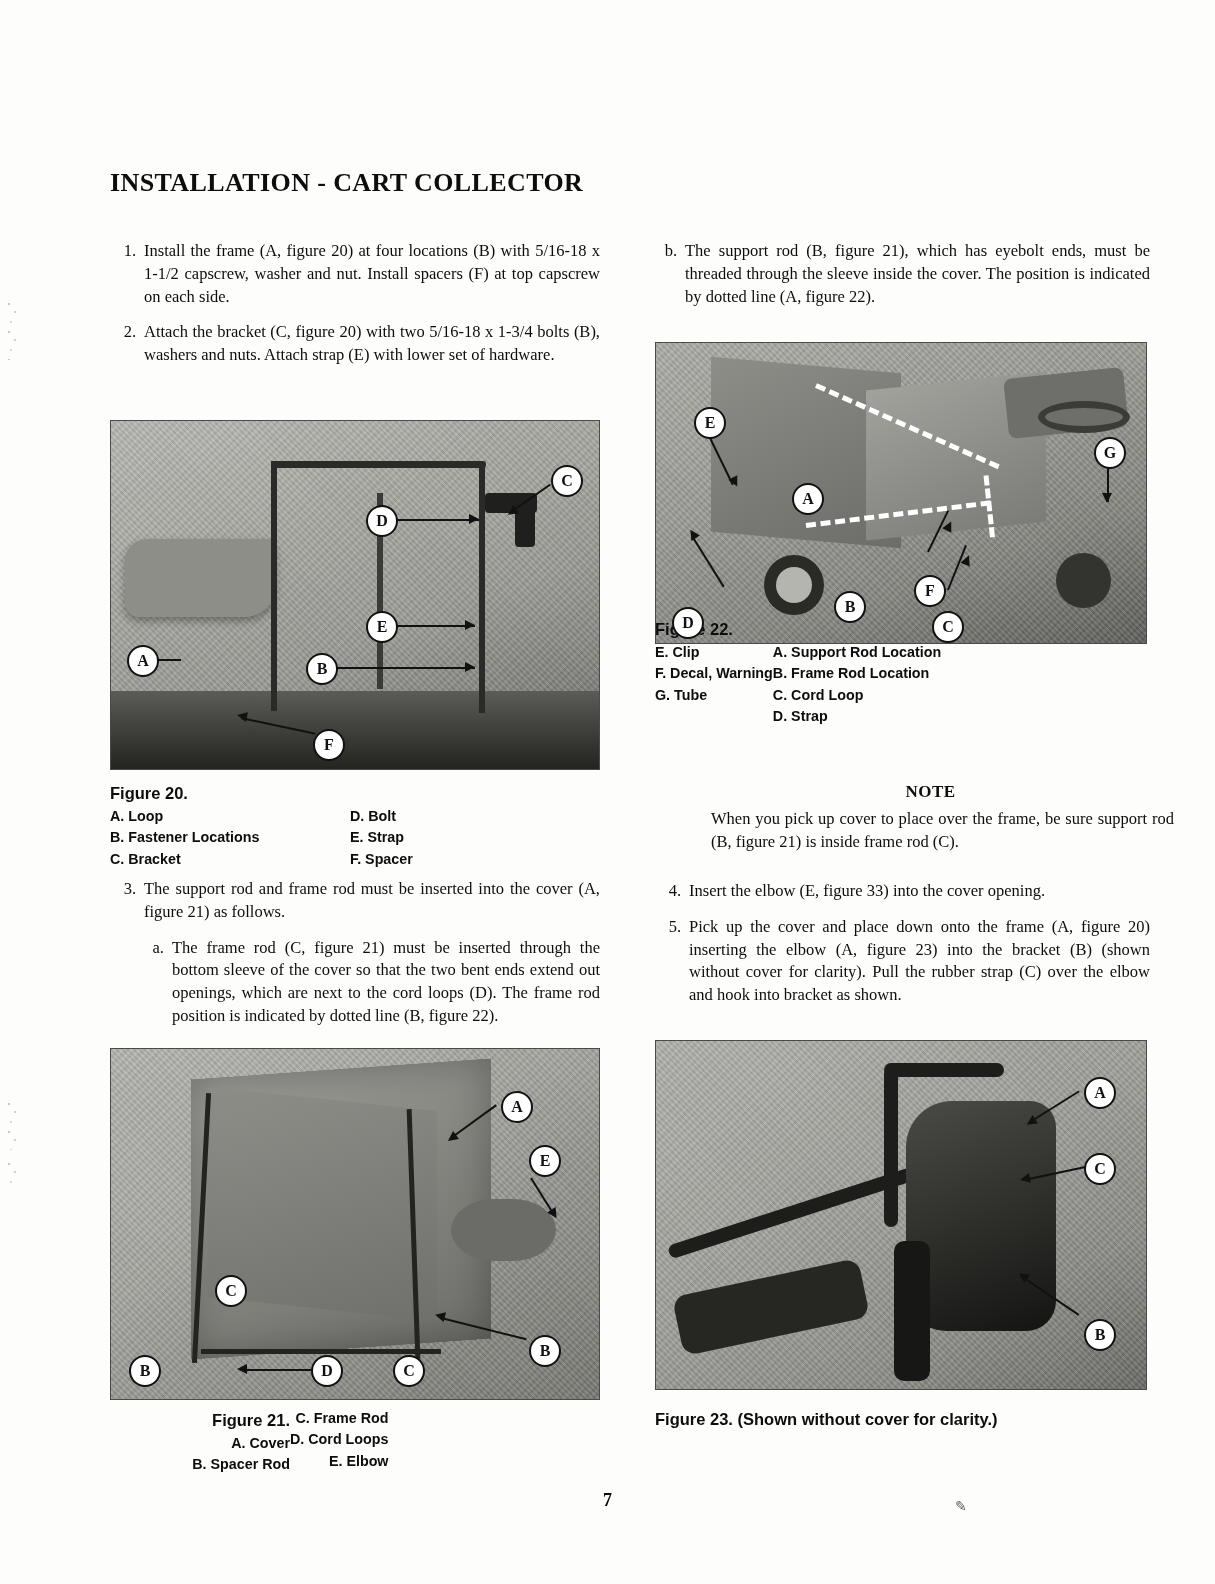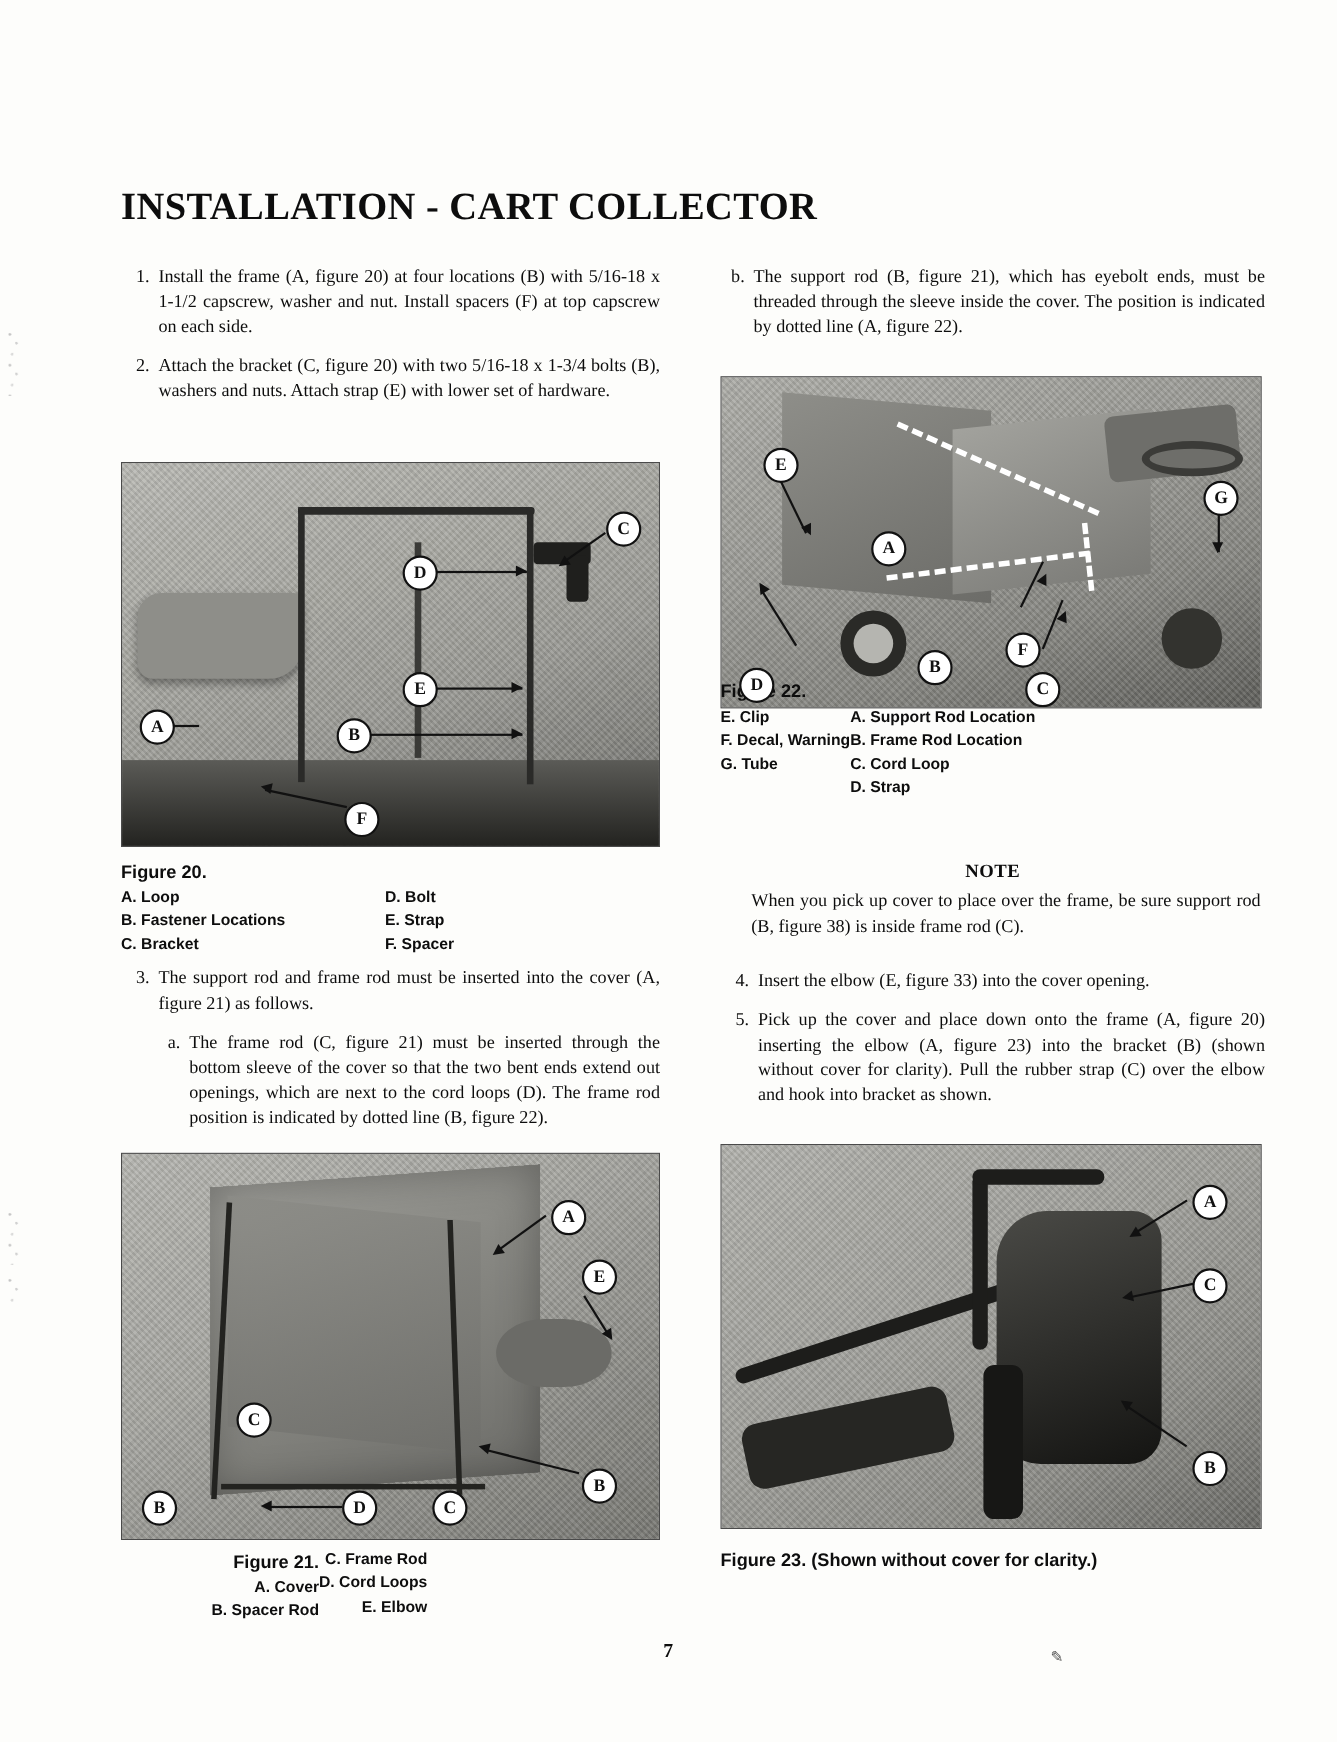--- a/index.html
+++ b/index.html
@@ -33,21 +33,21 @@
       radial-gradient(circle at 5px 22px, #d2d2d2 1px, transparent 1.4px);
     background-size: 14px 28px;
     opacity: .85;
   }
   .title {
     position: absolute;
     left: 110px;
     top: 168px;
     font-family: "Liberation Serif", serif;
     font-weight: bold;
-    font-size: 35px;
+    font-size: 26px;
     letter-spacing: .4px;
   }
   .col-left  { position: absolute; left: 110px; top: 240px; width: 490px; }
   .col-right { position: absolute; left: 655px; top: 240px; width: 495px; }
 
   .list-item {
     display: flex;
     font-size: 16.5px;
     line-height: 1.38;
     margin-bottom: 13px;
@@ -351,23 +351,23 @@
       </div>
       <div class="legend-col first" style="width:240px;">
         <div>A. Support Rod Location</div>
         <div>B. Frame Rod Location</div>
         <div>C. Cord Loop</div>
         <div>D. Strap</div>
       </div>
     </div>
   </div>
 
-  <div style="position:absolute;left:655px;top:768px;width:495px;">
+  <div style="position:absolute;left:683px;top:768px;width:495px;">
     <div class="note-head">NOTE</div>
-    <div class="note-body" style="padding-left:28px;padding-right:4px;">When you pick up cover to place over the frame, be sure support rod (B, figure 38) is inside frame rod (C).</div>
+    <div class="note-body" style="padding-left:28px;padding-right:4px;">When you pick up cover to place over the frame, be sure support rod (B, figure 21) is inside frame rod (C).</div>
   </div>
 
   <div style="position:absolute;left:655px;top:880px;width:495px;">
     <div class="list-item">
       <div class="list-num">4.</div>
       <div class="list-body">Insert the elbow (E, figure 33) into the cover opening.</div>
     </div>
     <div class="list-item">
       <div class="list-num">5.</div>
       <div class="list-body">Pick up the cover and place down onto the frame (A, figure 20) inserting the elbow (A, figure 23) into the bracket (B) (shown without cover for clarity). Pull the rubber strap (C) over the elbow and hook into bracket as shown.</div>

